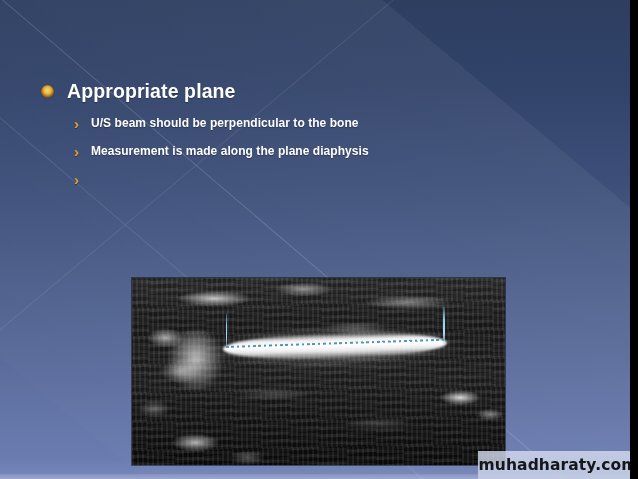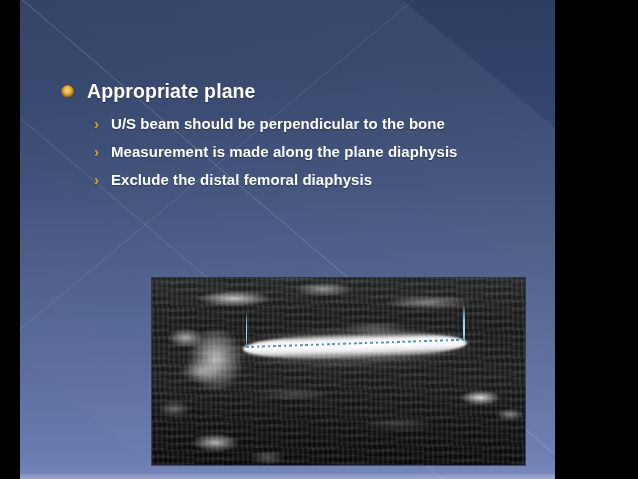--- a/index.html
+++ b/index.html
@@ -3,33 +3,32 @@
 <meta charset="utf-8">
 <style>
   html, body {
     margin: 0;
     padding: 0;
     background: #000;
   }
 
   #slide {
     position: relative;
-    width: 535px;
+    width: 630px;
     height: 479px;
     overflow: hidden;
     font-family: "Liberation Sans", sans-serif;
     background: linear-gradient(to bottom,
         #2d3e61 0%,
         #32436a 18%,
         #3d4f79 38%,
         #4e608c 60%,
         #5e6fa0 80%,
         #6b7cb1 96%,
         #7888bb 100%);
-    margin-left: 20px;
   }
 
   
   .sheen {
     position: absolute;
     pointer-events: none;
   }
   .sheen-a {
     left: -200px;
     top: -330px;
@@ -124,21 +123,21 @@
   .chev {
     font-size: 15px;
     font-weight: bold;
     color: #e0a526;
     line-height: 23px;
     width: 17px;
     flex: none;
     text-shadow: 0 1px 1px rgba(0,0,0,0.35);
   }
   .level2-text {
-    font-size: 15px;
+    font-size: 12px;
     font-weight: bold;
     color: #ffffff;
     line-height: 23px;
     letter-spacing: 0.05px;
     text-shadow: 0 1px 1px rgba(0,0,0,0.35);
     white-space: nowrap;
   }
 
   
   .us-wrap {
@@ -282,32 +281,34 @@
         <div class="level2-text">U/S beam should be perpendicular to the bone</div>
       </div>
 
       <div class="level2">
         <div class="chev">›</div>
         <div class="level2-text">Measurement is made along the plane diaphysis</div>
       </div>
 
       <div class="level2">
         <div class="chev">›</div>
-        <div class="level2-text">Exclude the distal femoral diaphysis</div>
       </div>
 
     </div>
   </div>
 
   <div class="us-wrap">
     <div class="us-canvas">
       <div class="us-speckle"></div>
       <div class="femur-head"></div>
       <div class="femur-glow"></div>
       <div class="femur"></div>
       <div class="cal cal-left"></div>
       <div class="cal cal-right"></div>
       <div class="caliper-dots"></div>
     </div>
   </div>
 
+  <div class="watermark">
+    <span class="watermark-text">muhadharaty.com</span>
+  </div>
 
 </div>
 
 </body></html>

